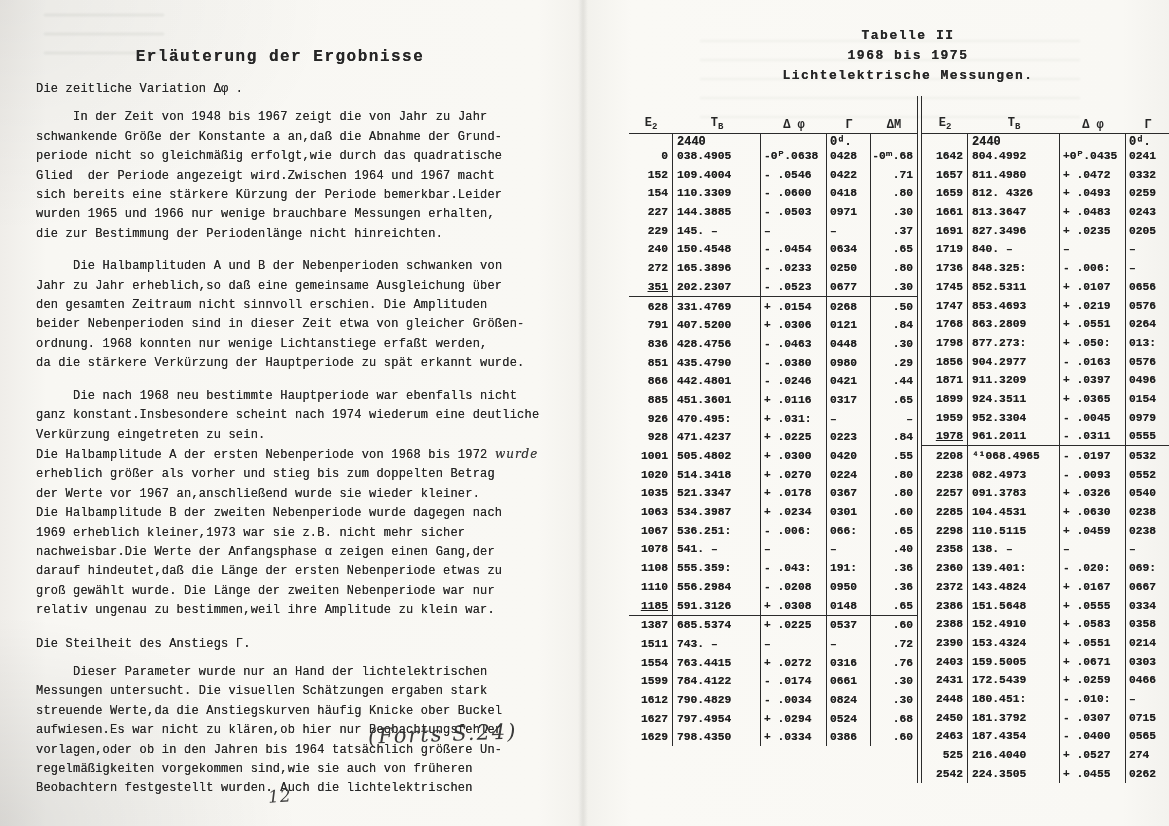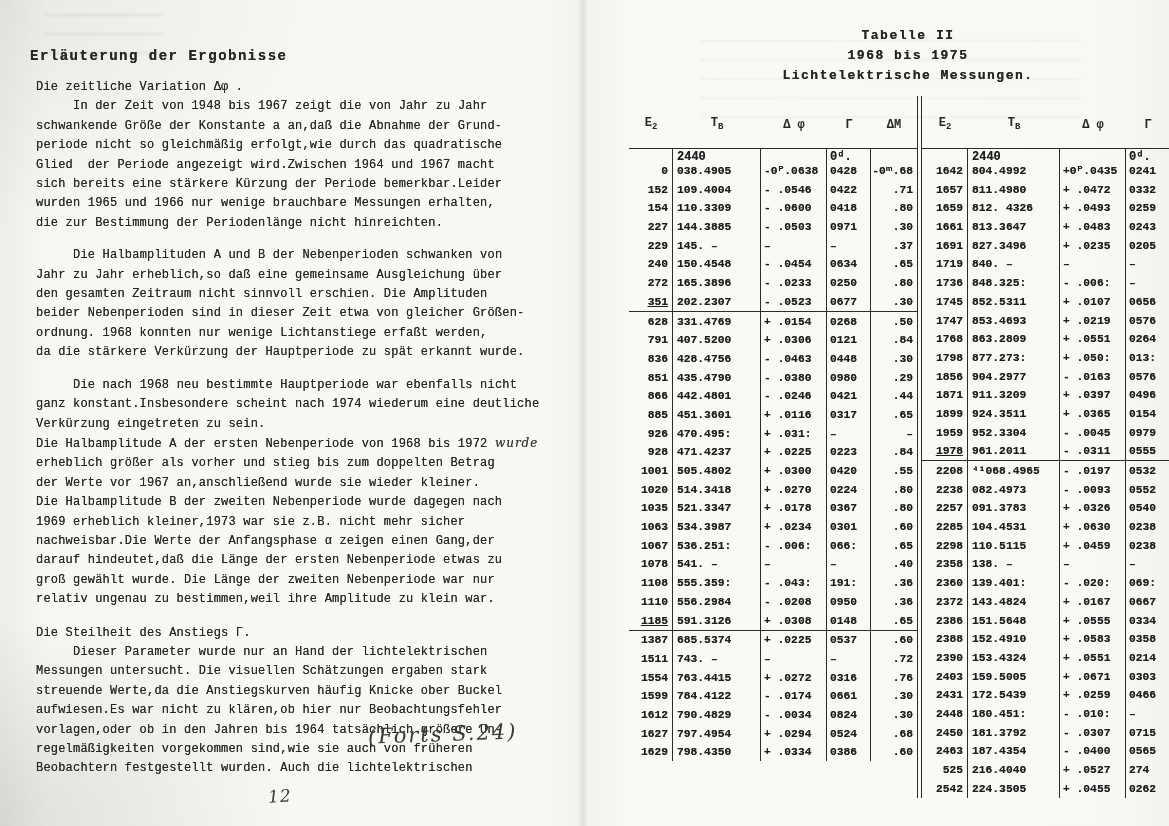--- a/index.html
+++ b/index.html
@@ -12,29 +12,29 @@
     font-family:"Liberation Mono","DejaVu Sans Mono",monospace;
     color:#262626;
   }
   .gutter{position:absolute;left:578px;top:0;width:10px;height:826px;
     background:linear-gradient(90deg,transparent,rgba(0,0,0,.07) 50%,transparent);}
   
   .page{position:absolute;top:0;height:826px;}
   .page-left{left:0;width:583px;}
   .page-right{left:615px;width:586px;}
   .doc-title{
-    font-weight:bold;font-size:14px;letter-spacing:1.5px;
+    text-align:center;font-weight:bold;font-size:16px;letter-spacing:1.5px;
     margin:48px 0 0 30px;width:500px;text-shadow:0 0 .5px rgba(0,0,0,.75);
   }
   .typed{
     white-space:pre-wrap;font-size:12px;line-height:19.4px;letter-spacing:.2px;
     width:548px;margin-left:36px;text-shadow:0 0 .5px rgba(0,0,0,.65);
   }
   .subhead{margin-top:14px;}
-  .para{margin-top:0;}
+  .para{margin-top:9px;}
   .block{margin-top:13px;}
   .handwritten{
     font-family:"DejaVu Serif",serif;font-style:italic;color:#3a3a3a;
     letter-spacing:1px;
   }
   .forts{
     position:absolute;left:368px;top:722px;font-size:21px;transform:rotate(-2deg);
     letter-spacing:2px;
   }
   .pageno-left{position:absolute;left:268px;top:786px;font-size:17px;transform:rotate(-4deg);}
@@ -48,21 +48,21 @@
     text-align:center;font-weight:bold;font-size:13px;letter-spacing:1.5px;
     margin-top:26px;line-height:20px;text-shadow:0 0 .5px rgba(0,0,0,.75);
   }
   .table-wrap{position:absolute;left:14px;top:96px;display:flex;align-items:stretch;}
   .half{display:flex;flex-direction:column;}
   .half-sep{width:3px;border-left:1.4px solid #2b2b2b;border-right:1.4px solid #2b2b2b;margin:0;}
   .thead,.trow{display:grid;}
   .half-l .thead,.half-l .trow{grid-template-columns:44px 88px 66px 44px 46px;}
   .half-r .thead,.half-r .trow{grid-template-columns:46px 92px 66px 44px 52px;}
   .thead{height:36px;border-bottom:1.4px solid #2b2b2b;align-items:end;
-    font-size:12px;font-weight:bold;padding-bottom:16px;}
+    font-size:12px;font-weight:bold;padding-bottom:1px;}
   .thead .hcell{text-align:center;}
   .thead sub{font-size:9px;}
   .tbody{display:flex;flex-direction:column;}
   .trow{height:18.7px;font-size:11.3px;font-weight:bold;line-height:18.7px;
     text-shadow:0 0 .4px rgba(0,0,0,.6);color:#1e1e1e;}
   .trow.first{height:31px;}
   .trow.rule{border-bottom:1.2px solid #2b2b2b;}
   .cell{overflow:hidden;display:flex;flex-direction:column;justify-content:flex-end;}
   .cell .pre{font-size:12px;line-height:12px;}
   .cell .val{line-height:17px;}

